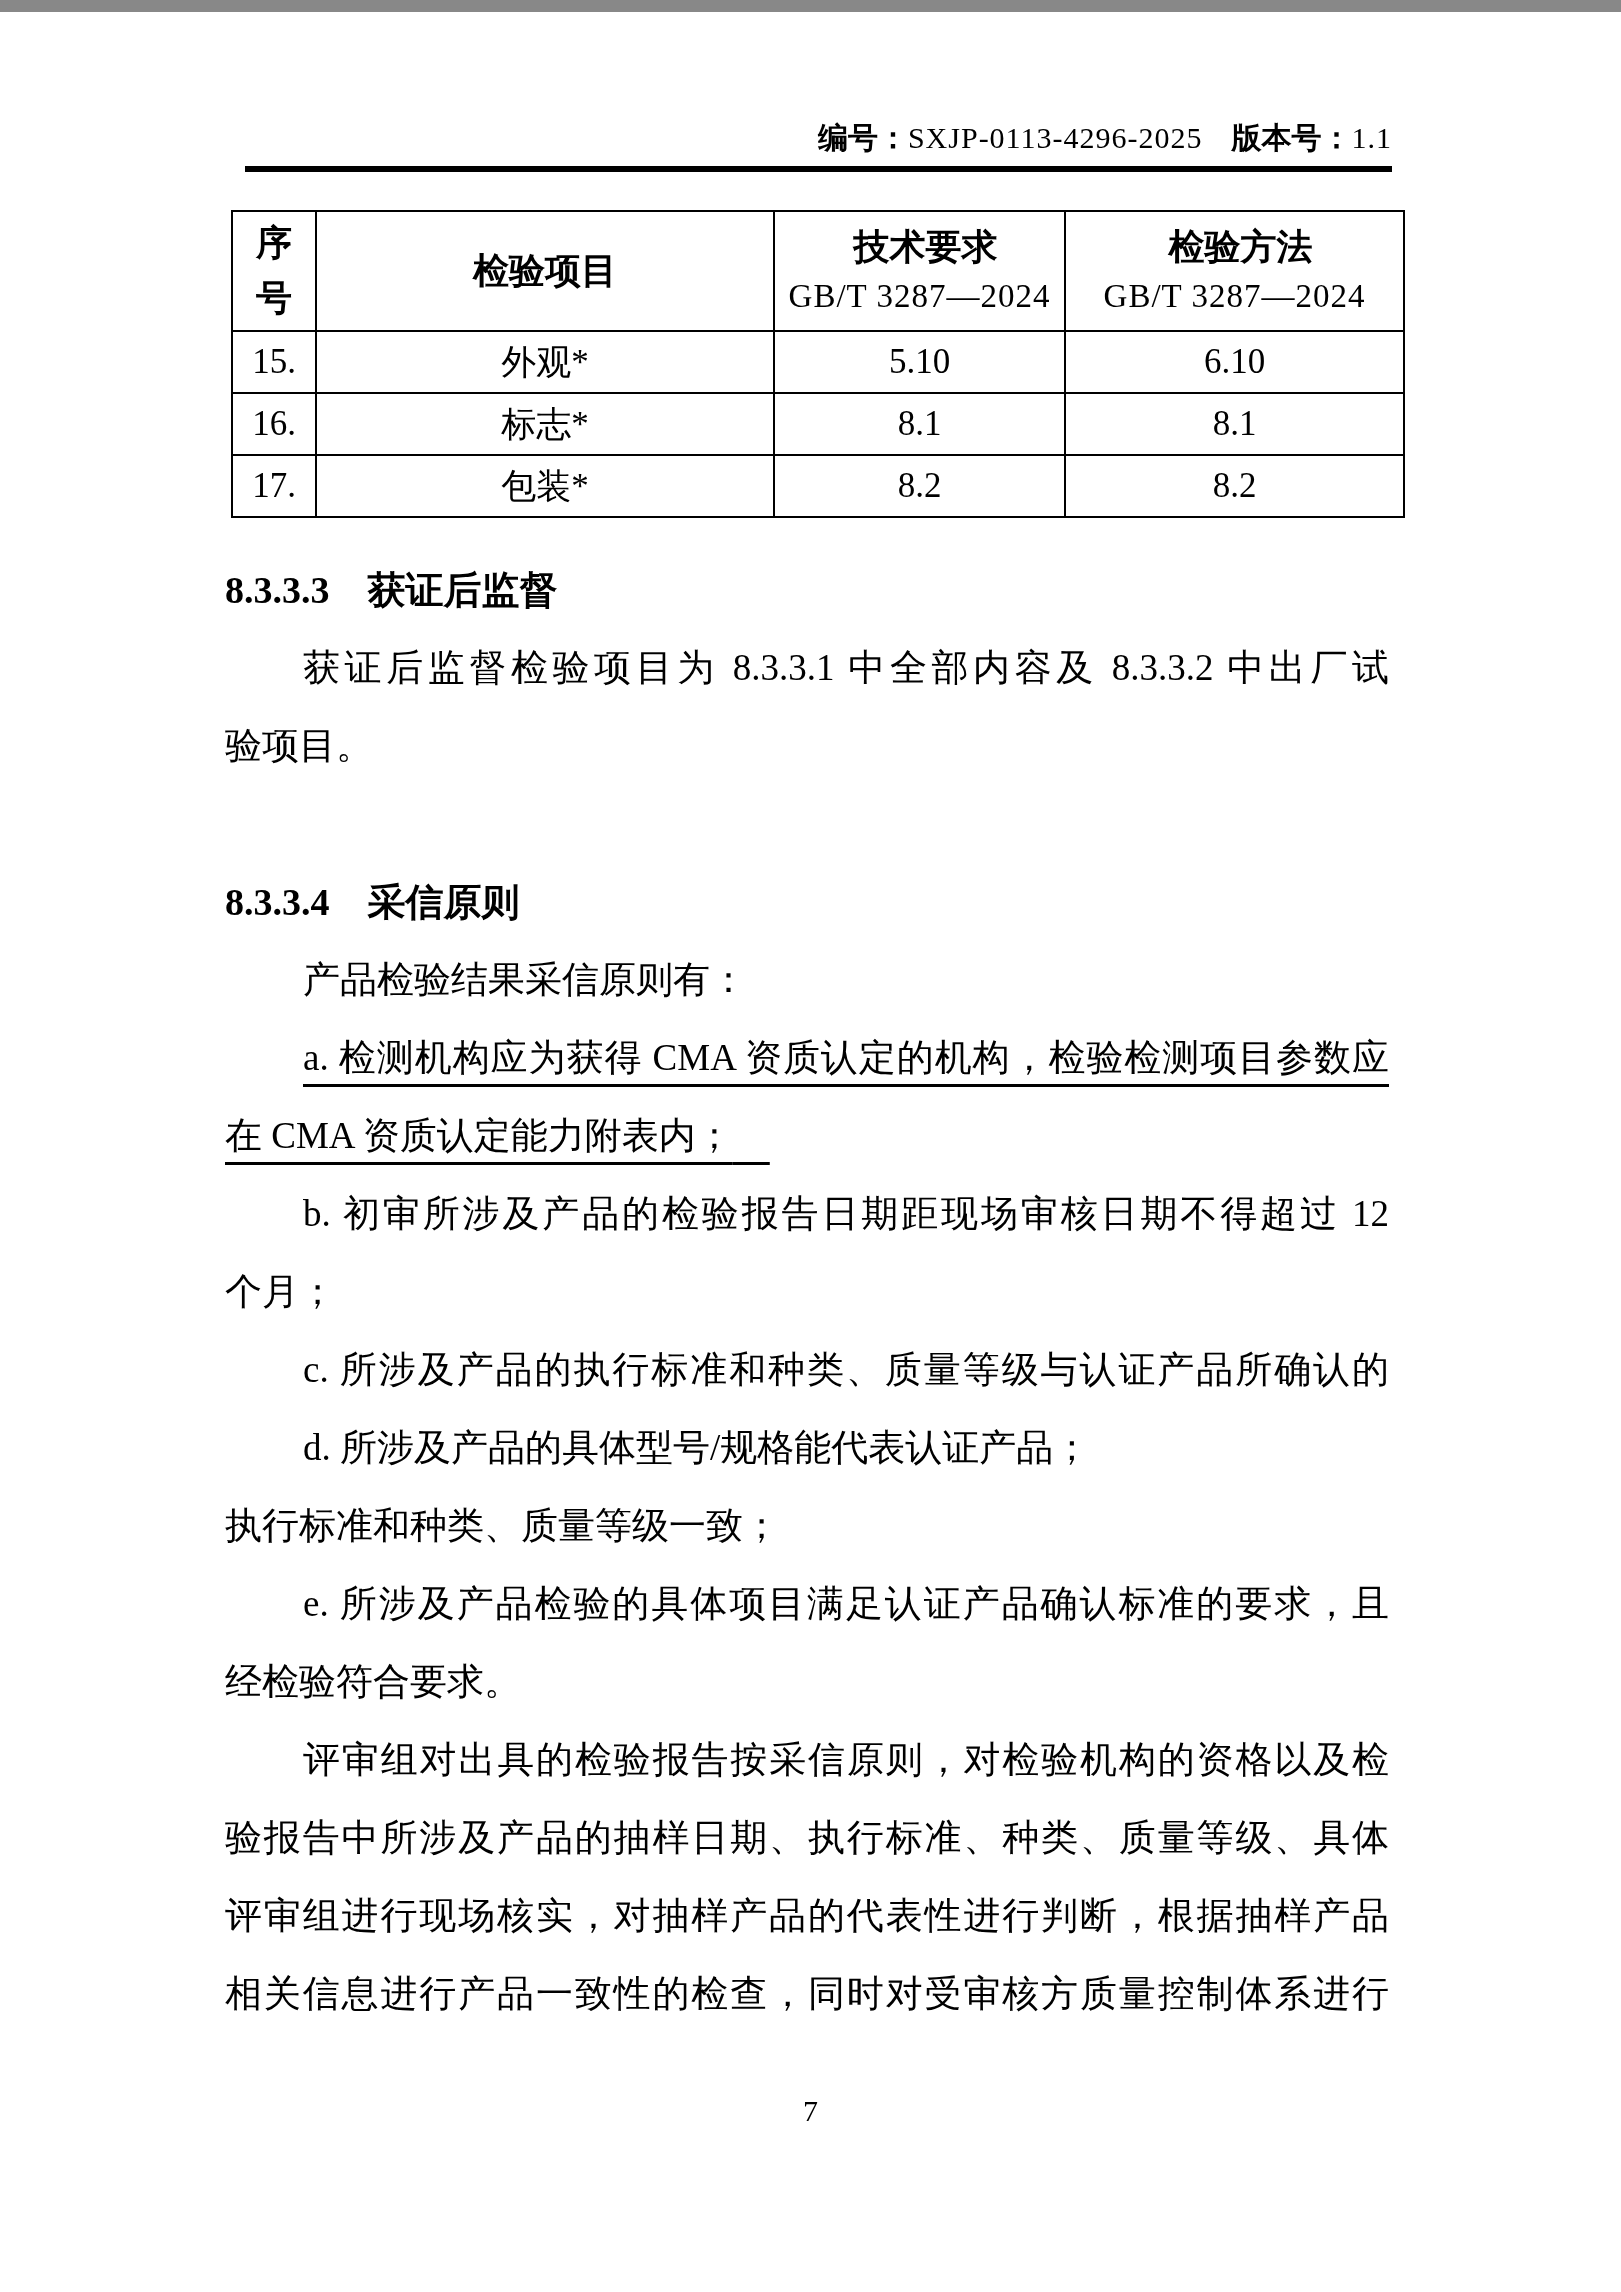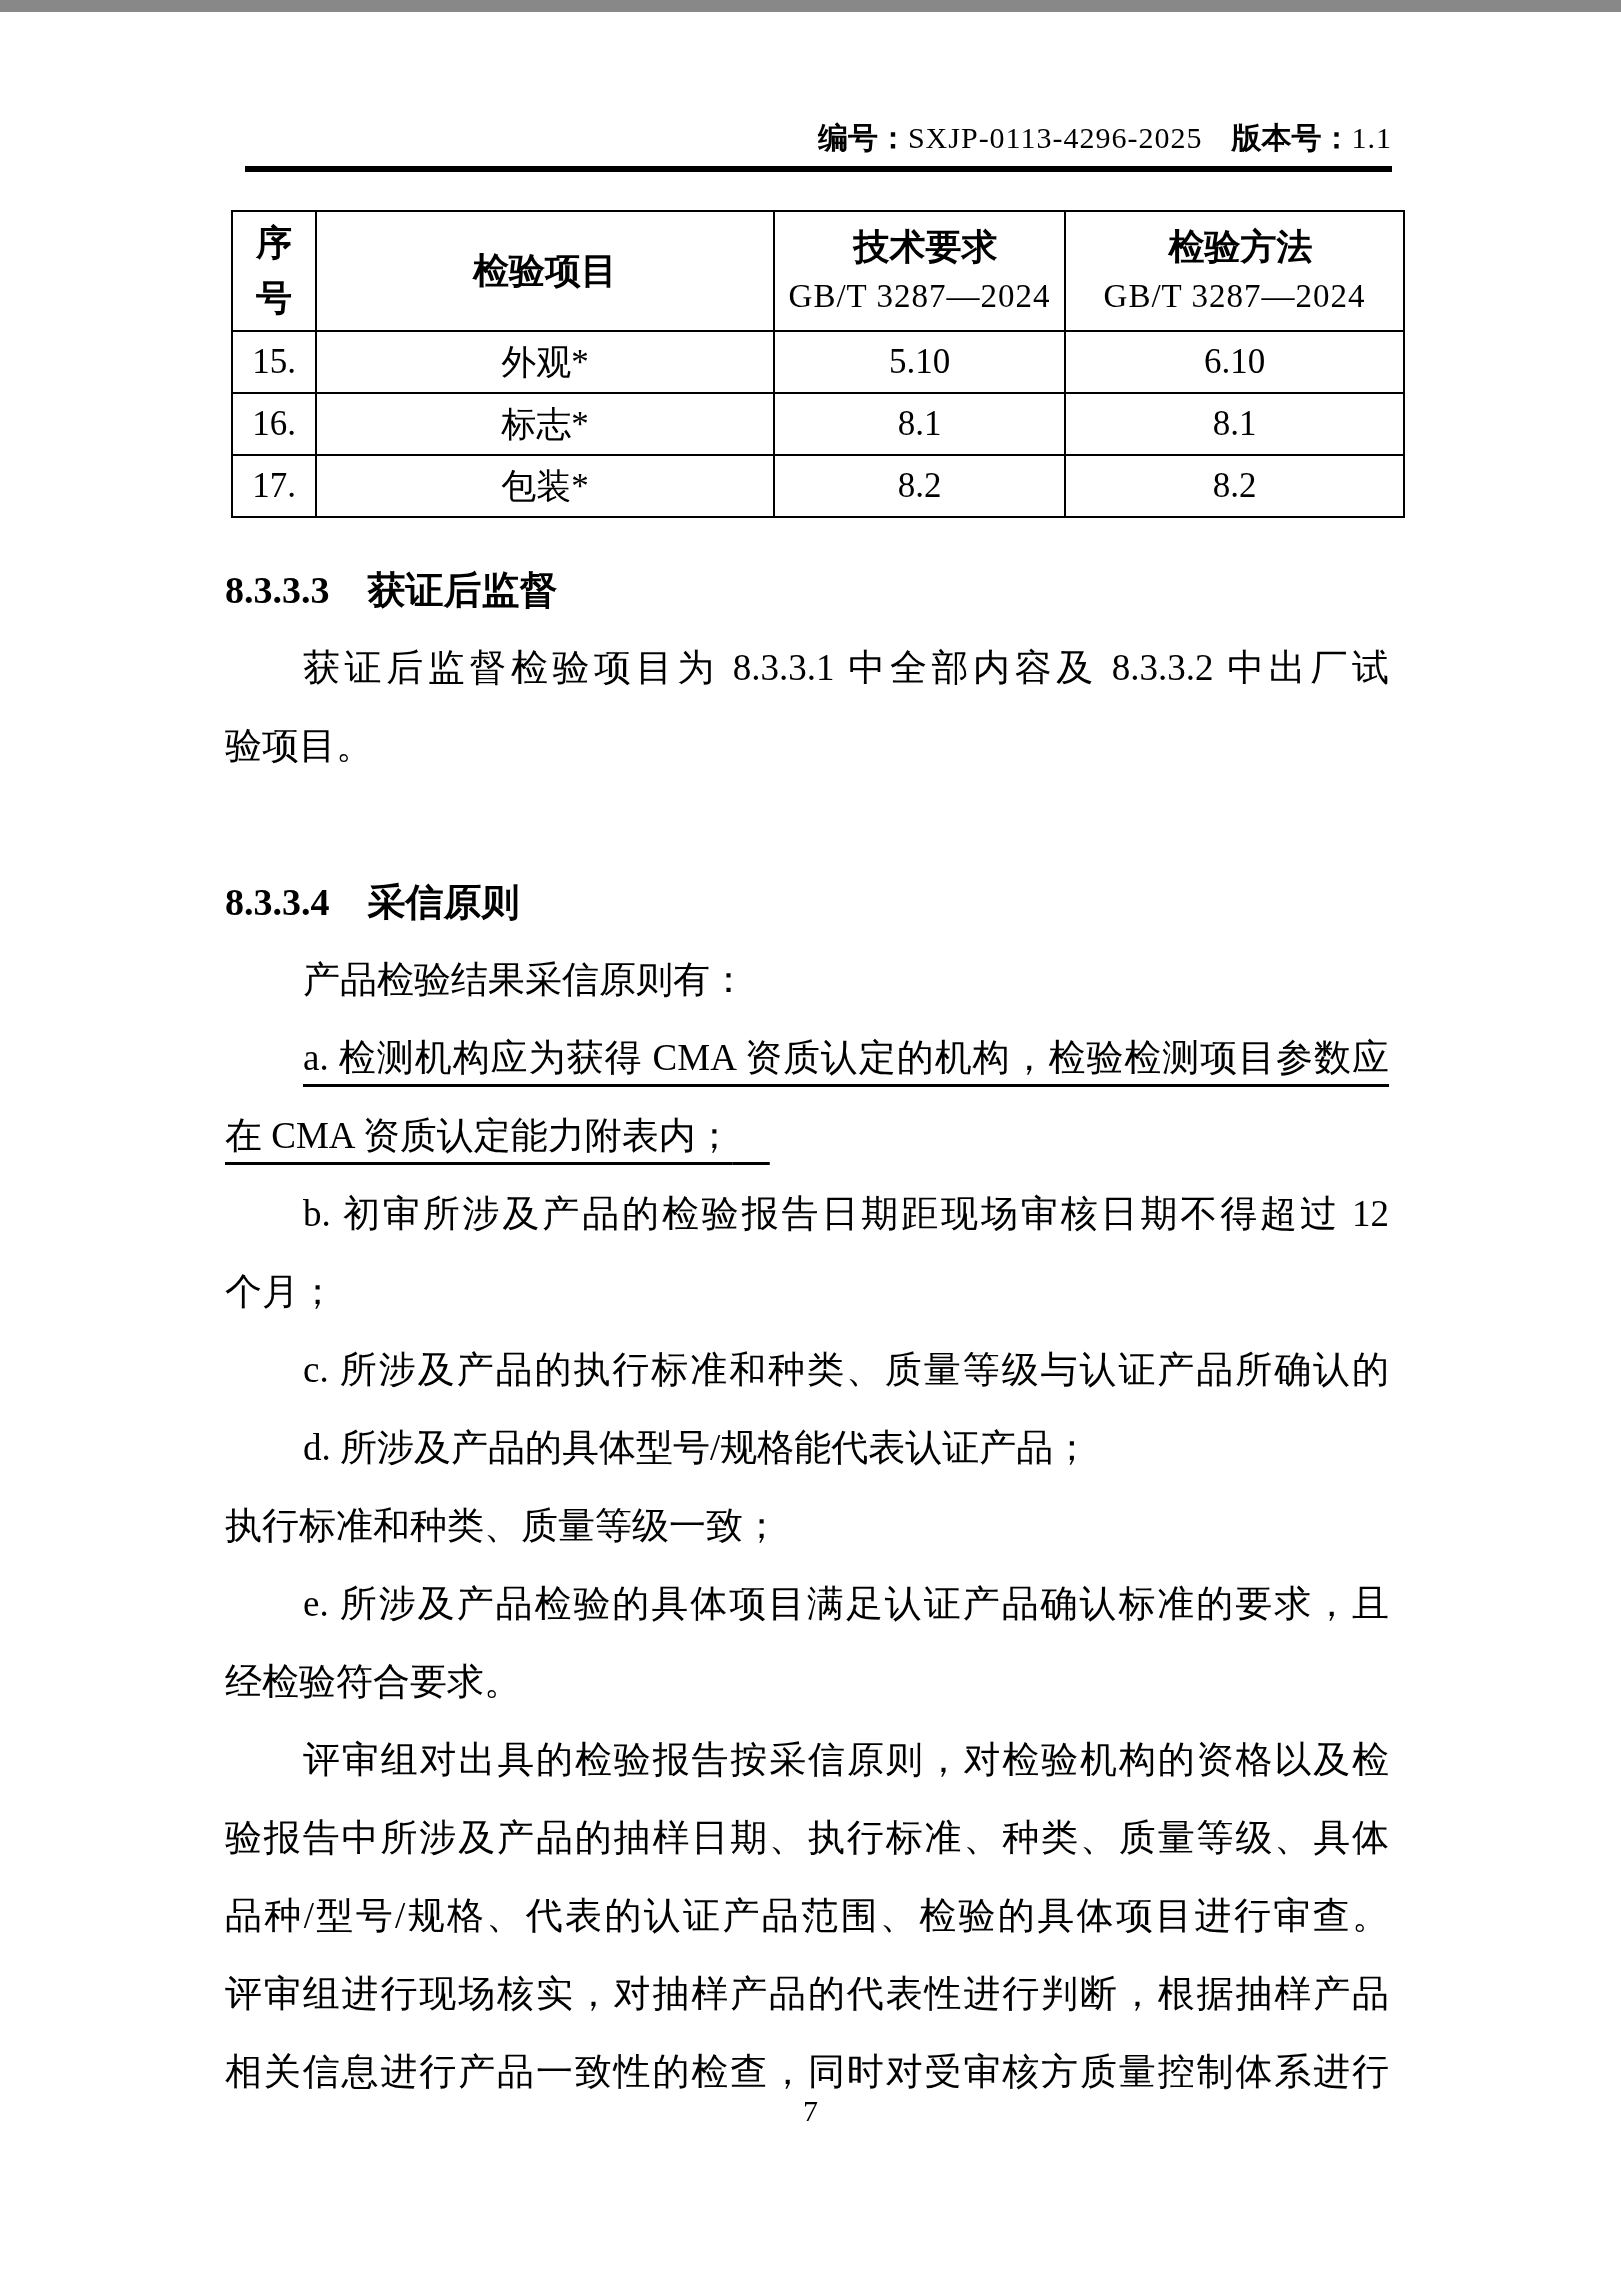--- a/index.html
+++ b/index.html
@@ -131,21 +131,20 @@
     <div class="line jl indent">c. 所涉及产品的执行标准和种类、质量等级与认证产品所确认的</div>
     <div class="line indent">d. 所涉及产品的具体型号/规格能代表认证产品；</div>
 
     <div class="line">执行标准和种类、质量等级一致；</div>
 
     <div class="line jl indent">e. 所涉及产品检验的具体项目满足认证产品确认标准的要求，且</div>
     <div class="line">经检验符合要求。</div>
 
     <div class="line jl indent">评审组对出具的检验报告按采信原则，对检验机构的资格以及检</div>
     <div class="line jl">验报告中所涉及产品的抽样日期、执行标准、种类、质量等级、具体</div>
-    <div class="line jl">品种/型号/规格、代表的认证产品范围、检验的具体项目进行审查。</div>
     <div class="line jl">评审组进行现场核实，对抽样产品的代表性进行判断，根据抽样产品</div>
     <div class="line jl">相关信息进行产品一致性的检查，同时对受审核方质量控制体系进行</div>
 
   </div>
 
   <div class="page-number">7</div>
 
 </div>
 
 

